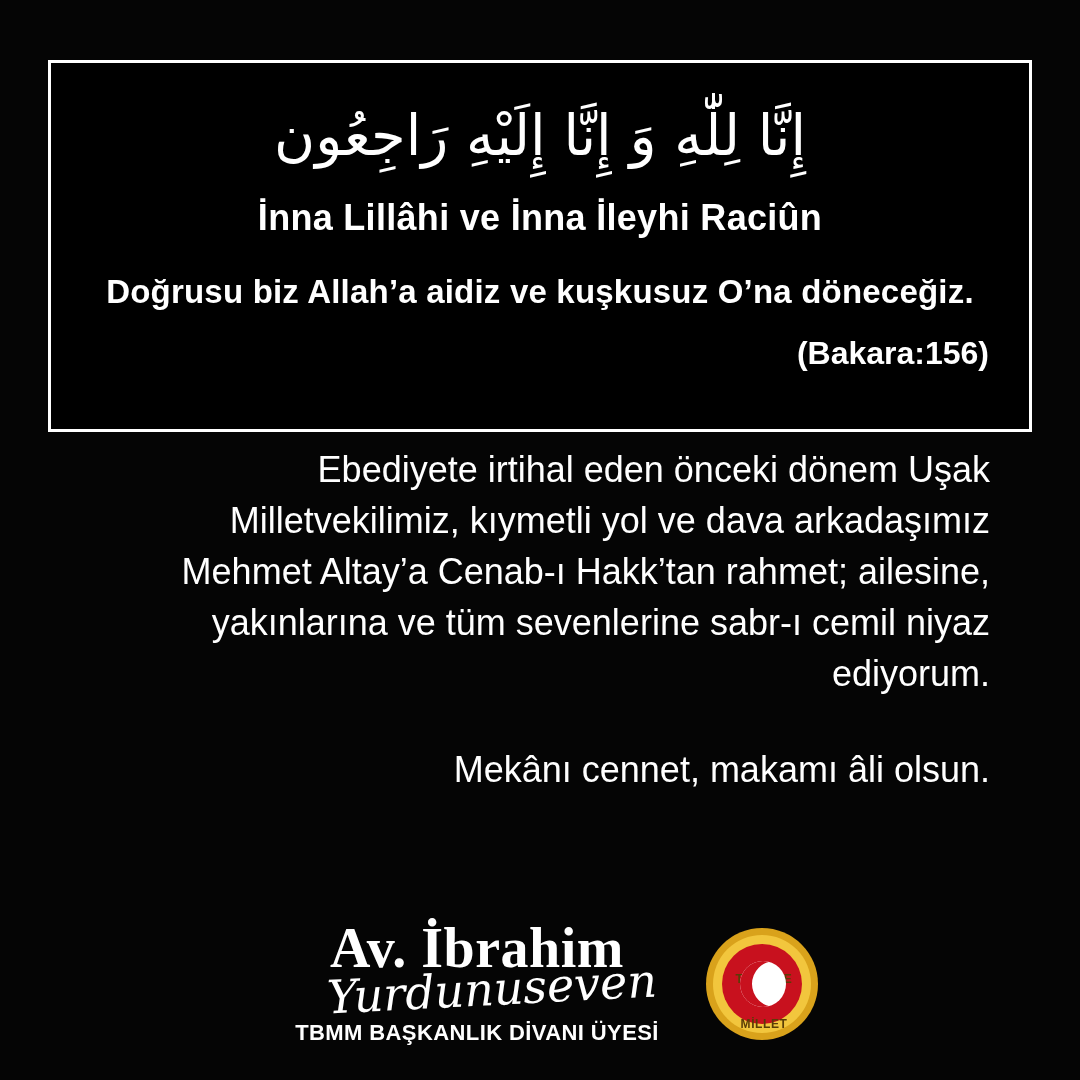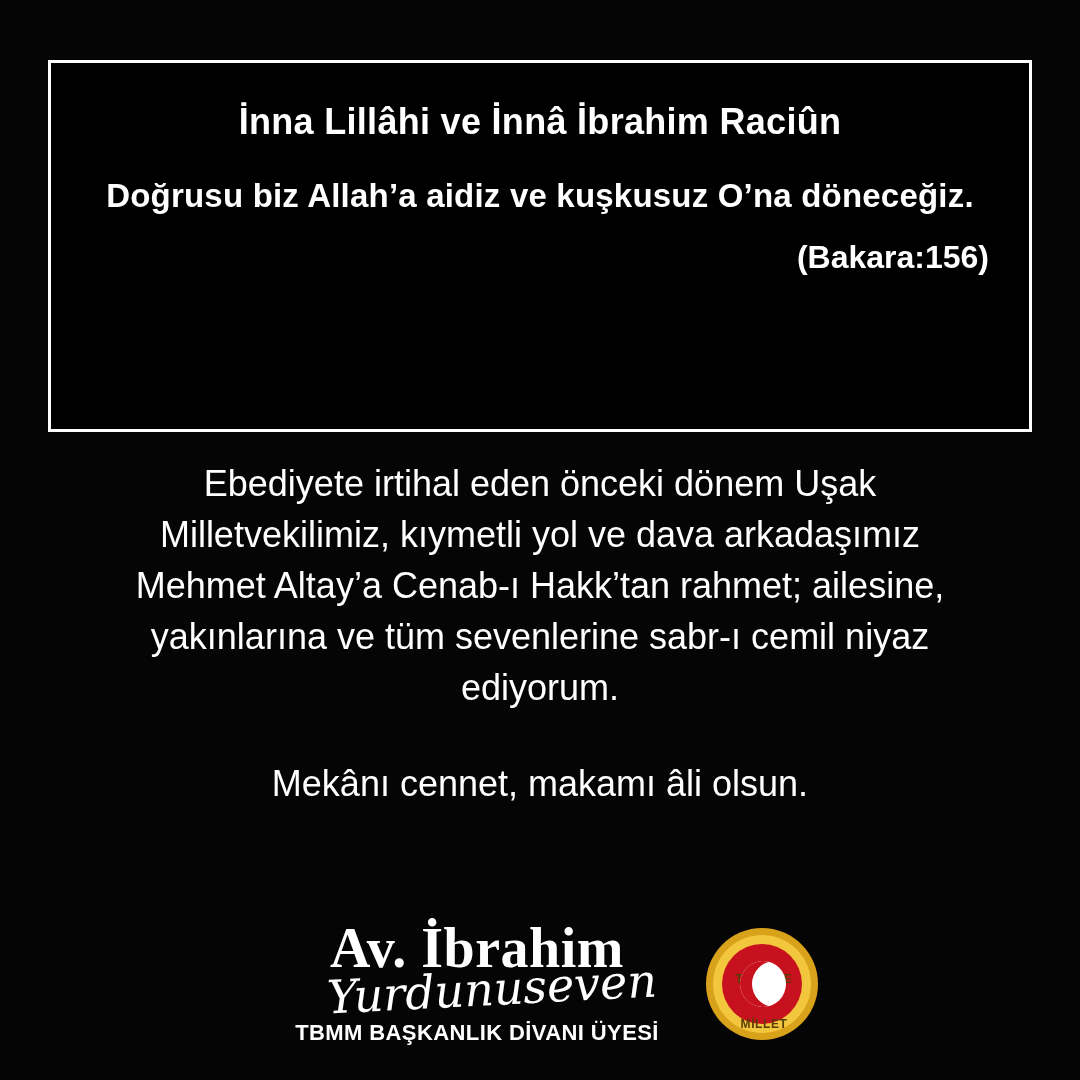--- a/index.html
+++ b/index.html
@@ -78,24 +78,24 @@
     align-self: flex-end;
     font-size: 32px;
     font-weight: 700;
     color: #ffffff;
     margin: 0 6px 0 0;
   }
 
   
   .message {
     width: 900px;
-    margin-top: 26px;
+    margin-top: 12px;
     font-size: 36px;
     line-height: 1.42;
-    text-align: center;
+    text-align: right;
     color: #ffffff;
     font-weight: 400;
   }
 
   .message .para {
     margin: 0;
   }
 
   .message .para.second {
     margin-top: 44px;
@@ -230,21 +230,22 @@
   }
   .emblem .txt-top { top: 9px; }
   .emblem .txt-bottom { bottom: 9px; }
 </style>
 </head>
 <body>
 
 <div class="card">
 
   <div class="quote-frame">
-    <div class="translit">İnna Lillâhi ve İnnâ İbrahim Raciûn</div>
+    <div class="arabic">إِنَّا لِلّٰهِ وَ إِنَّا إِلَيْهِ رَاجِعُون</div>
+    <div class="translit">İnna Lillâhi ve İnna İleyhi Raciûn</div>
     <div class="meaning">Doğrusu biz Allah’a aidiz ve kuşkusuz O’na döneceğiz.</div>
     <div class="source">(Bakara:156)</div>
   </div>
 
   <div class="message">
     <p class="para">Ebediyete irtihal eden önceki dönem Uşak Milletvekilimiz, kıymetli yol ve dava arkadaşımız Mehmet Altay’a Cenab-ı Hakk’tan rahmet; ailesine, yakınlarına ve tüm sevenlerine sabr-ı cemil niyaz ediyorum.</p>
     <p class="para second">Mekânı cennet, makamı âli olsun.</p>
   </div>
 
   <div class="signature">

